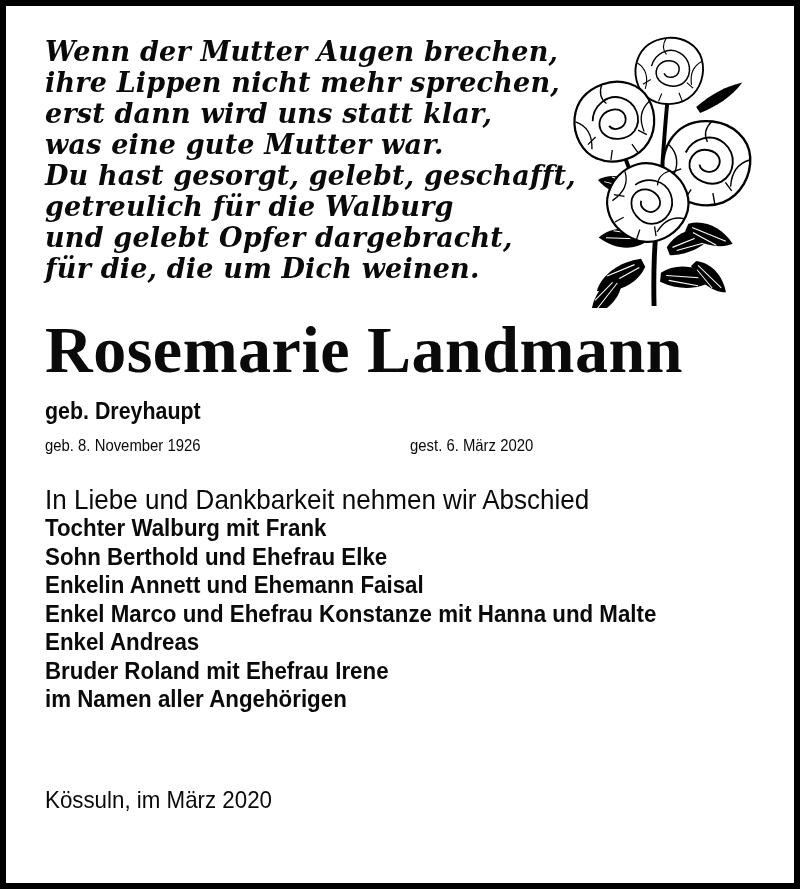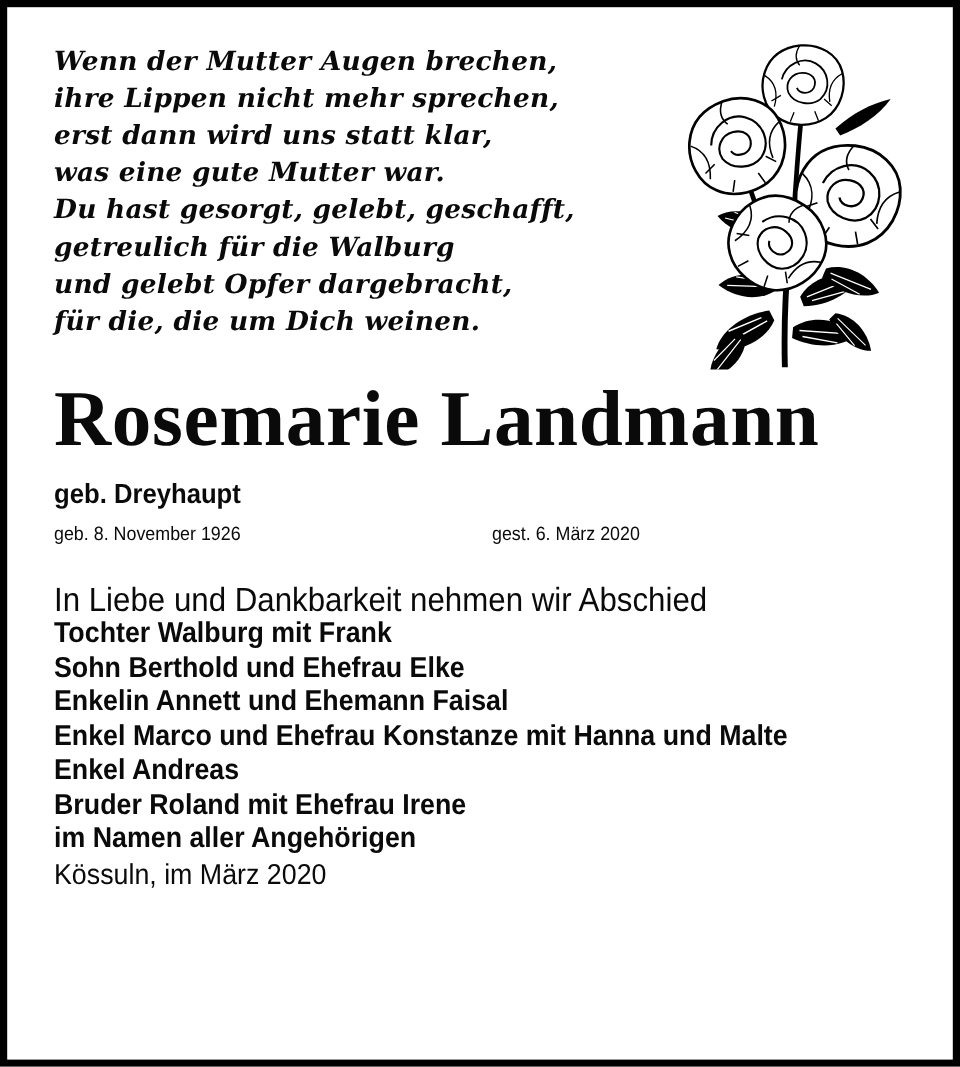--- a/index.html
+++ b/index.html
@@ -11,21 +11,21 @@
     border:6px solid #000000;
     overflow:hidden;
     color:#0a0a0a;
     font-family:"Liberation Sans", sans-serif;
   }
   
   .poem{
     position:absolute;left:39px;top:30px;
     font-family:"DejaVu Serif", serif;
     font-style:italic;font-weight:700;
-    font-size:22px;line-height:31px;
+    font-size:27px;line-height:31px;
     letter-spacing:0.2px;
     white-space:nowrap;
   }
   
   .roses{
     position:absolute;top:8px;right:28px;
     width:218px;height:294px;
   }
   .roses .petal-bg{fill:#ffffff;stroke:#000000;stroke-width:2.4;}
   .roses .rline{fill:none;stroke:#000000;stroke-width:1.4;}
@@ -54,21 +54,21 @@
   
   .intro-line{
     position:absolute;left:39px;top:480px;
     font-size:28px;line-height:28px;
   }
   .mourners{
     position:absolute;left:39px;top:508px;
     font-weight:700;font-size:24px;line-height:28.5px;
   }
   .place-date{
-    position:absolute;left:39px;top:710px;
+    position:absolute;left:39px;top:780px;
     font-size:24px;line-height:28px;
   }
   .closing{
     position:absolute;left:39px;top:790px;
     font-size:24px;line-height:29px;
   }
 </style>
 </head>
 <body>
 

